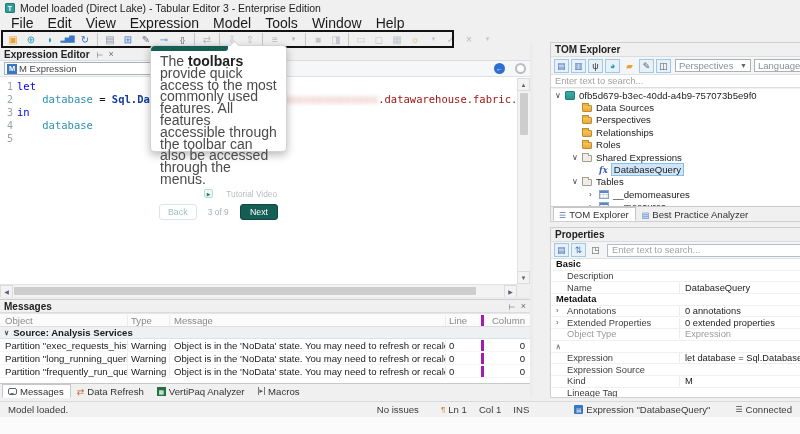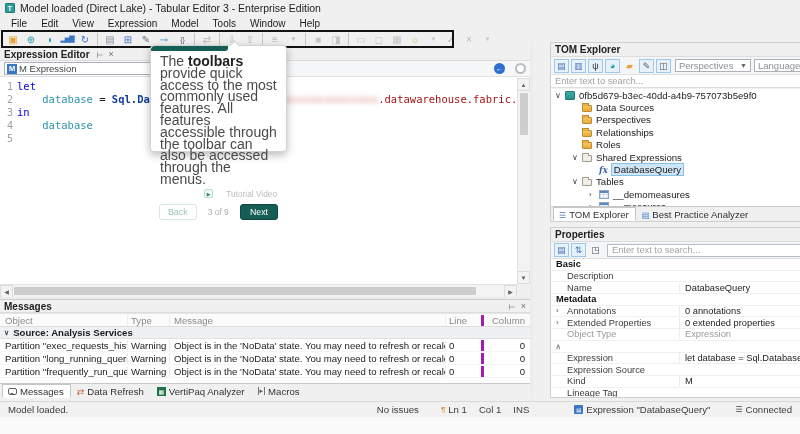--- a/index.html
+++ b/index.html
@@ -6,21 +6,21 @@
   html,body { width:800px; height:434px; overflow:hidden; background:#f0f0f0;
     font-family:"Liberation Sans", sans-serif; font-size:11px; color:#1a1a1a; }
   #app { position:relative; width:800px; height:434px; }
 
   
   #titlebar { position:absolute; left:0; top:0; width:800px; height:16px; display:flex; align-items:center; padding-left:5px; gap:5px; }
   .app-icon { width:10px; height:10px; background:#2f9e9b; border-radius:2px; box-shadow:inset 0 0 0 1px #1f7a77; display:inline-flex; align-items:center; justify-content:center; color:#fff; font-size:7px; font-weight:bold; }
   #titlebar .ttl { font-size:10.5px; color:#222; }
 
   #menubar { position:absolute; left:0; top:16px; width:800px; height:14px; display:flex; align-items:center; padding-left:4px; }
-  .menu-item { padding:0 7px; font-size:10px; color:#1a1a1a; cursor:default; }
+  .menu-item { padding:0 7px; font-size:14px; color:#1a1a1a; cursor:default; }
 
   #toolbar { position:absolute; left:0; top:30px; width:800px; height:18px; display:flex; align-items:center; padding-left:4px; }
   .tb-item { width:16px; height:15px; display:inline-flex; align-items:center; justify-content:center; font-size:10px; margin:0 1px; }
   .tb-item.small { font-size:7px; letter-spacing:-1px; }
   .tb-item.sep { width:1px; height:13px; background:#c5c5c5; margin:0 3px; }
   #tour-box { position:absolute; left:1px; top:30px; width:453px; height:18px; border:2px solid #121212; pointer-events:none; z-index:6; }
 
   
   #ee { position:absolute; left:0; top:48px; width:530px; height:249px; background:#fff; }
   .cap { height:13px; background:#f0f0f0; border-bottom:1px solid #dcdcdc; display:flex; align-items:center; padding:0 4px; }

